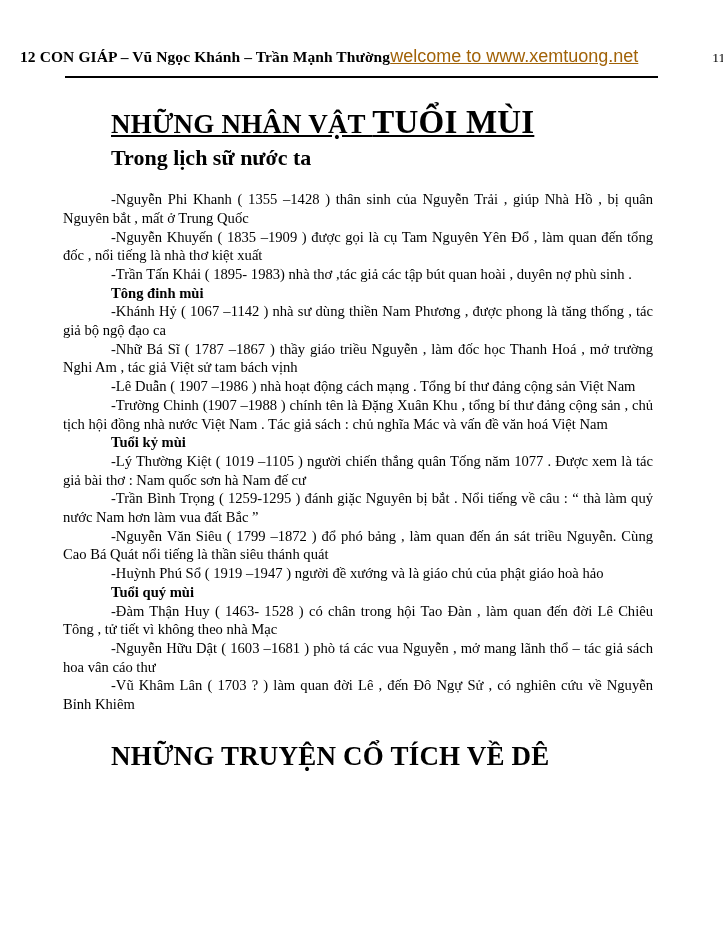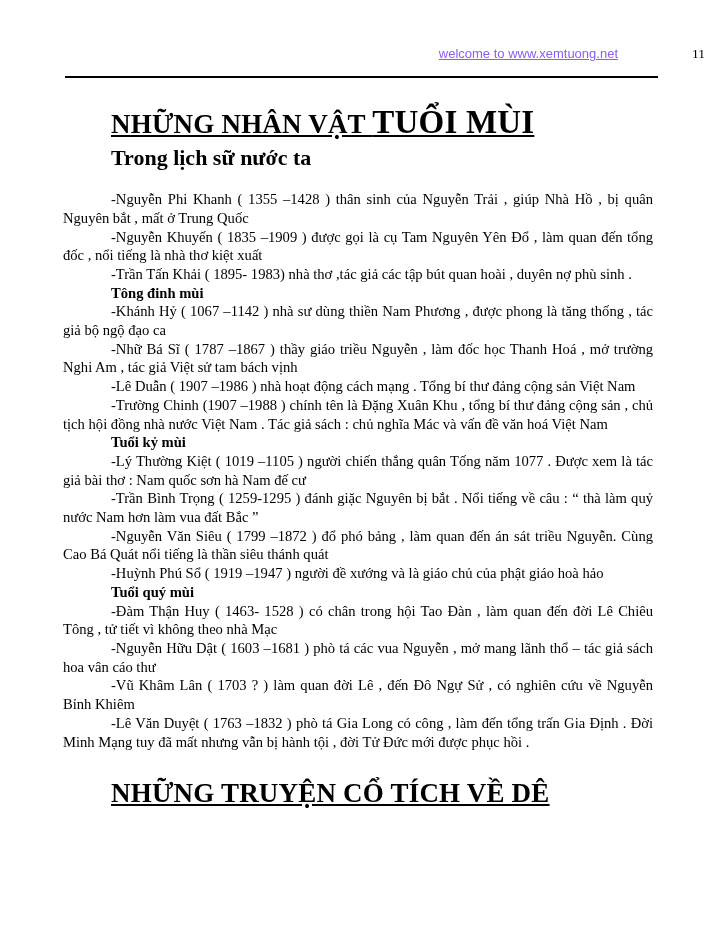--- a/index.html
+++ b/index.html
@@ -25,23 +25,23 @@
     align-items: baseline;
   }
   .book-title {
     font-weight: bold;
     font-size: 15.5px;
     letter-spacing: 0.1px;
     white-space: nowrap;
   }
   .site-link {
     font-family: "Liberation Sans", sans-serif;
-    font-size: 13px;
+    font-size: 18px;
     text-decoration: underline;
-    color: #8b5cf6;
+    color: #a16207;
     margin-left: auto;
     margin-right: 74px;
     white-space: nowrap;
     cursor: pointer;
   }
   .page-num {
     font-size: 13.5px;
     white-space: nowrap;
     text-align: right;
   }
@@ -88,29 +88,29 @@
   }
   .sec-heading {
     font-weight: bold;
   }
   .footer-title {
     margin: 27px 0 0 48px;
     font-size: 27px;
     font-weight: bold;
     line-height: 1.15;
     letter-spacing: 0.2px;
-    text-decoration: underline;
   }
 </style>
 </head>
 <body>
 
 <div class="page">
 
   <div class="header">
+    <span class="book-title">12 CON GIÁP – Vũ Ngọc Khánh – Trần Mạnh Thường</span>
     <span class="site-link">welcome to www.xemtuong.net</span>
     <span class="page-num">11</span>
   </div>
 
   <div class="rule"></div>
 
   <div class="content">
 
     <h1 class="main-title"><span>NHỮNG NHÂN VẬT </span><span class="t-large">TUỔI MÙI</span></h1>
     <h2 class="subtitle">Trong lịch sữ nước ta</h2>
@@ -130,21 +130,20 @@
       <p class="sec-heading">Tuổi kỷ mùi</p>
       <p class="entry">-Lý Thường Kiệt ( 1019 –1105 ) người chiến thắng quân Tống năm 1077 . Được xem là tác giả bài thơ : Nam quốc sơn hà Nam đế cư</p>
       <p class="entry">-Trần Bình Trọng ( 1259-1295 ) đánh giặc Nguyên bị bắt . Nổi tiếng về câu : “ thà làm quỷ nước Nam hơn làm vua đất Bắc ”</p>
       <p class="entry">-Nguyễn Văn Siêu ( 1799 –1872 ) đổ phó bảng , làm quan đến án sát triều Nguyễn. Cùng Cao Bá Quát nổi tiếng là thần siêu thánh quát</p>
       <p class="entry">-Huỳnh Phú Sổ ( 1919 –1947 ) người đề xướng và là giáo chủ của phật giáo hoà hảo</p>
 
       <p class="sec-heading">Tuổi quý mùi</p>
       <p class="entry">-Đàm Thận Huy ( 1463- 1528 ) có chân trong hội Tao Đàn , làm quan đến đời Lê Chiêu Tông , tử tiết vì không theo nhà Mạc</p>
       <p class="entry">-Nguyễn Hữu Dật ( 1603 –1681 ) phò tá các vua Nguyễn , mở mang lãnh thổ – tác giả sách hoa vân cáo thư</p>
       <p class="entry">-Vũ Khâm Lân ( 1703 ? ) làm quan đời Lê , đến Đô Ngự Sử , có nghiên cứu về Nguyễn Bỉnh Khiêm</p>
-      <p class="entry">-Lê Văn Duyệt ( 1763 –1832 ) phò tá Gia Long có công , làm đến tổng trấn Gia Định . Đời Minh Mạng tuy đã mất nhưng vẫn bị hành tội , đời Tử Đức mới được phục hồi .</p>
 
     </div>
 
     <h1 class="footer-title">NHỮNG TRUYỆN CỔ TÍCH VỀ DÊ</h1>
 
   </div>
 
 </div>
 
 </body></html>

